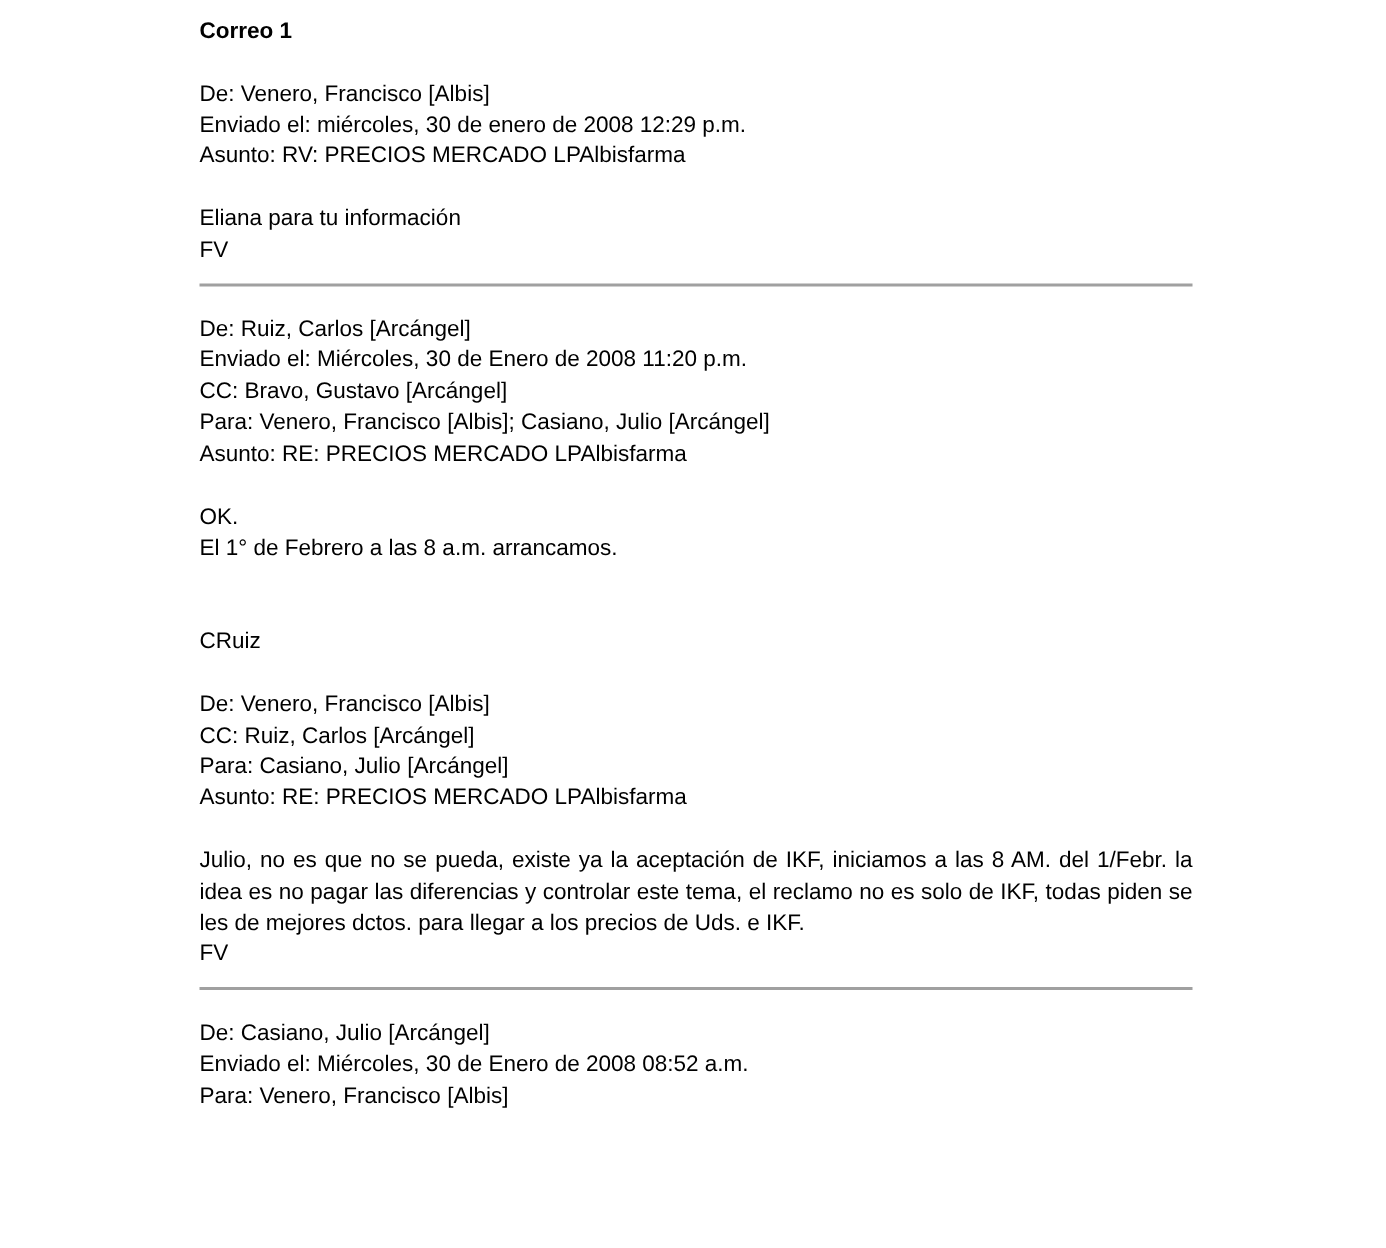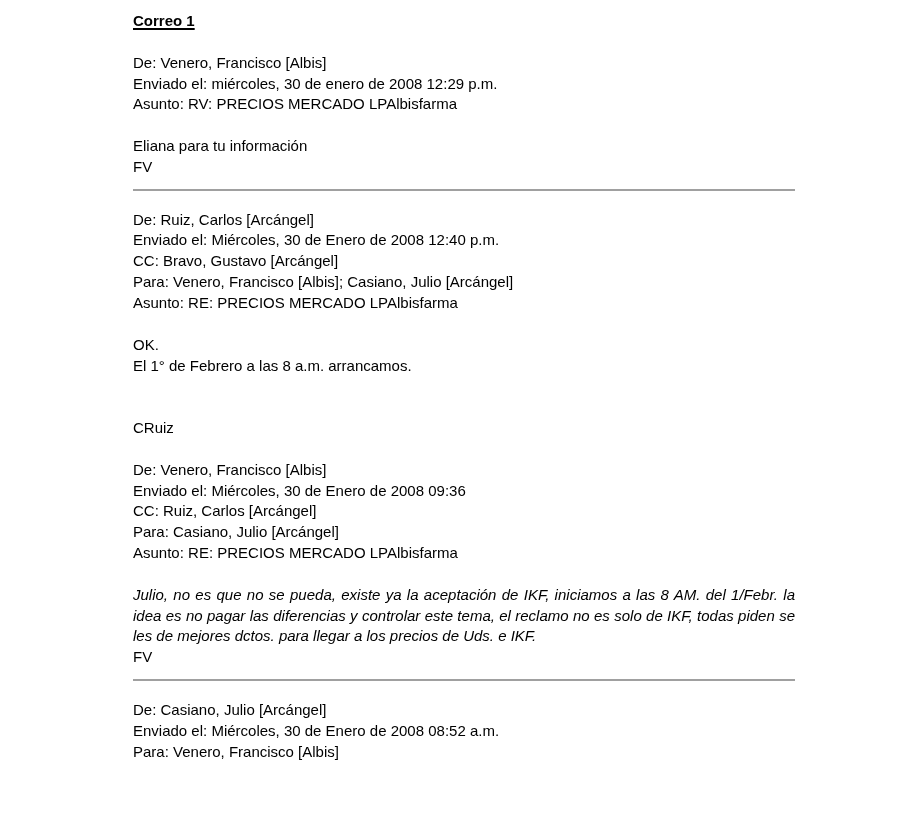--- a/index.html
+++ b/index.html
@@ -25,36 +25,34 @@
     white-space: nowrap;
   }
   .blank {
     height: 20.85px;
   }
   .b {
     font-weight: normal;
   }
   .doc-title {
     font-weight: bold;
-    text-decoration: underline;
     text-decoration-thickness: 2px;
     text-underline-offset: 2px;
   }
   .sep-line {
     height: 20.85px;
   }
   .sep {
     height: 2px;
     background: #a0a0a0;
     margin-top: 11px;
   }
   .para {
     text-align: justify;
     white-space: normal;
-    font-style: italic;
   }
 </style>
 </head>
 <body>
 
 <div class="document">
 
   <div class="line"><span class="doc-title">Correo 1</span></div>
   <div class="blank"></div>
 
@@ -64,35 +62,34 @@
   <div class="blank"></div>
 
   <div class="line">Eliana para tu información</div>
   <div class="line">FV</div>
 
   <div class="sep-line">
       <div class="sep"></div>
     </div>
 
   <div class="line"><span class="b">De:</span> <span>Ruiz, Carlos [Arcángel]</span></div>
-  <div class="line"><span class="b">Enviado el:</span> <span>Miércoles, 30 de Enero de 2008 12:40 p.m.</span></div>
+  <div class="line"><span class="b">Enviado el:</span> <span>Miércoles, 30 de Enero de 2008 11:20 p.m.</span></div>
   <div class="line"><span class="b">CC:</span> <span>Bravo, Gustavo [Arcángel]</span></div>
   <div class="line"><span class="b">Para:</span> <span>Venero, Francisco [Albis]; Casiano, Julio [Arcángel]</span></div>
   <div class="line"><span class="b">Asunto:</span> <span>RE: PRECIOS MERCADO LPAlbisfarma</span></div>
   <div class="blank"></div>
 
   <div class="line">OK.</div>
   <div class="line">El 1° de Febrero a las 8 a.m. arrancamos.</div>
   <div class="blank"></div>
   <div class="blank"></div>
   <div class="line">CRuiz</div>
   <div class="blank"></div>
 
   <div class="line"><span class="b">De:</span> <span>Venero, Francisco [Albis]</span></div>
-  <div class="line"><span class="b">Enviado el:</span> <span>Miércoles, 30 de Enero de 2008 09:36</span></div>
   <div class="line"><span class="b">CC:</span> <span>Ruiz, Carlos [Arcángel]</span></div>
   <div class="line"><span class="b">Para:</span> <span>Casiano, Julio [Arcángel]</span></div>
   <div class="line"><span class="b">Asunto:</span> <span>RE: PRECIOS MERCADO LPAlbisfarma</span></div>
   <div class="blank"></div>
 
   <div class="para">Julio, no es que no se pueda, existe ya la aceptación de IKF, iniciamos a las 8 AM. del 1/Febr. la idea es no pagar las diferencias y controlar este tema, el reclamo no es solo de IKF, todas piden se les de mejores dctos. para llegar a los precios de Uds. e IKF.</div>
   <div class="line">FV</div>
 
   <div class="sep-line">
       <div class="sep"></div>

